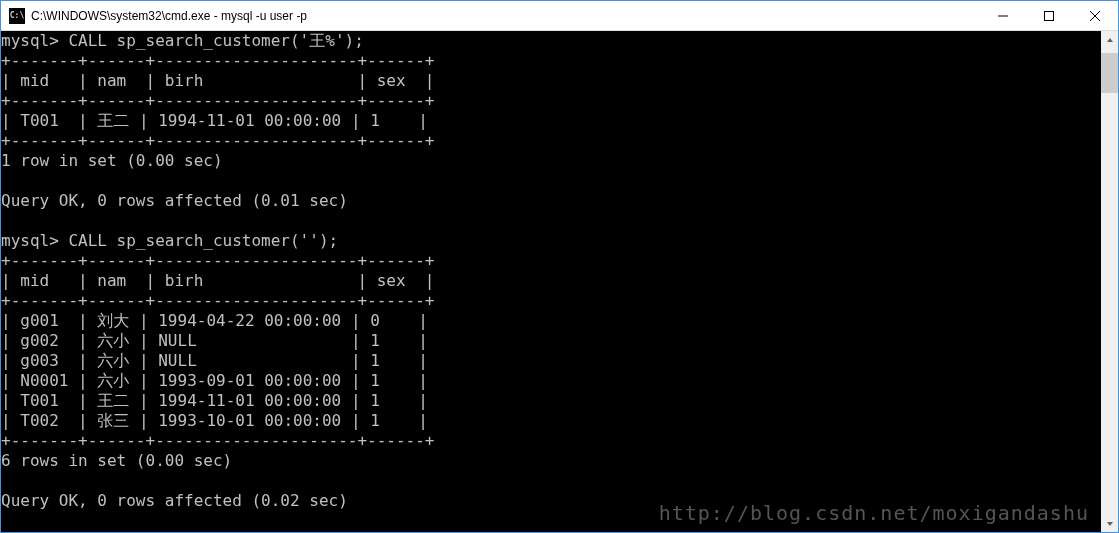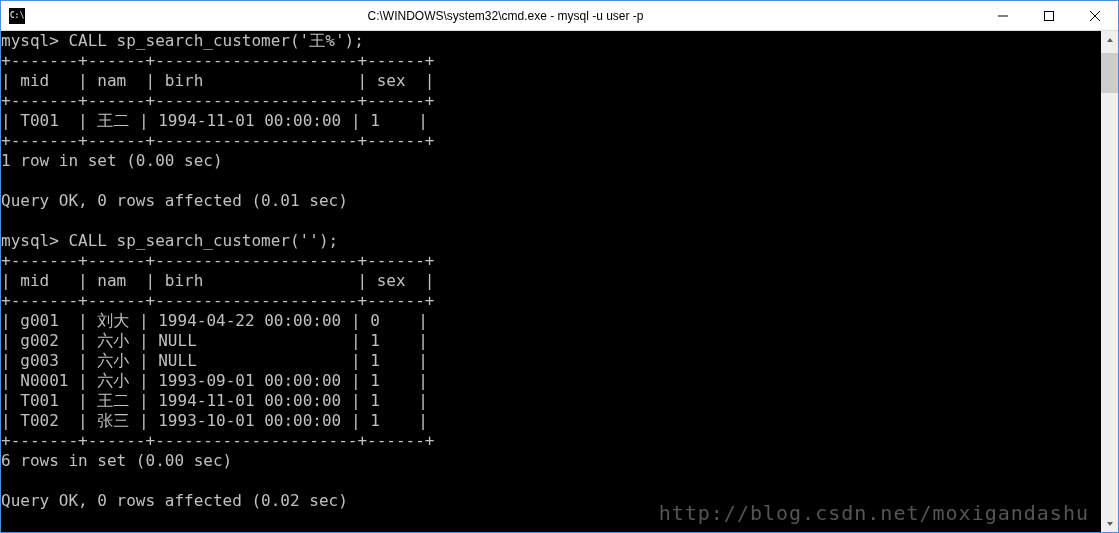--- a/index.html
+++ b/index.html
@@ -37,21 +37,20 @@
       justify-content: center;
       color: #ccc;
       font-size: 8px;
       font-family: monospace;
       font-weight: bold;
     }
     .titlebar-text {
       flex: 1;
       font-size: 12px;
       color: #000;
-      text-align: center;
     }
     .titlebar-btns {
       display: flex;
       height: 100%;
     }
     .titlebar-btn {
       width: 46px;
       height: 100%;
       display: flex;
       align-items: center;

